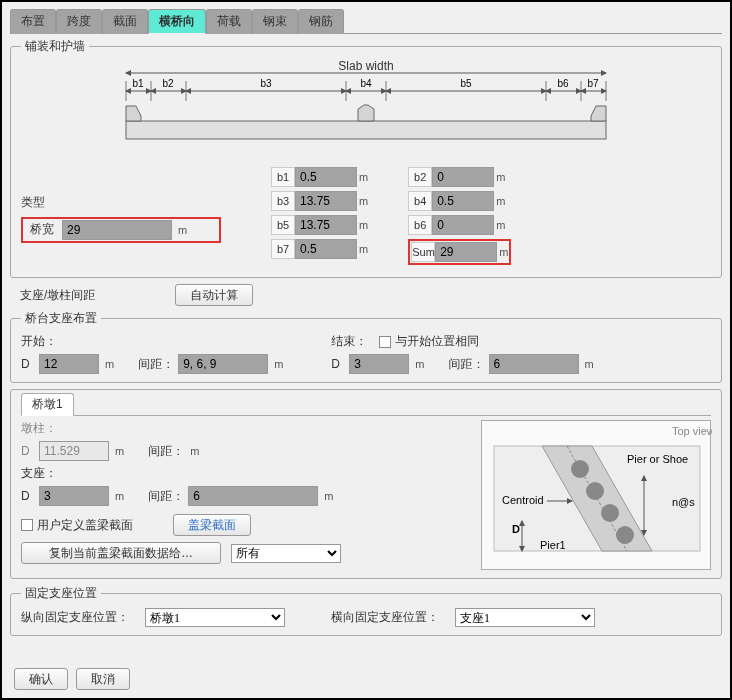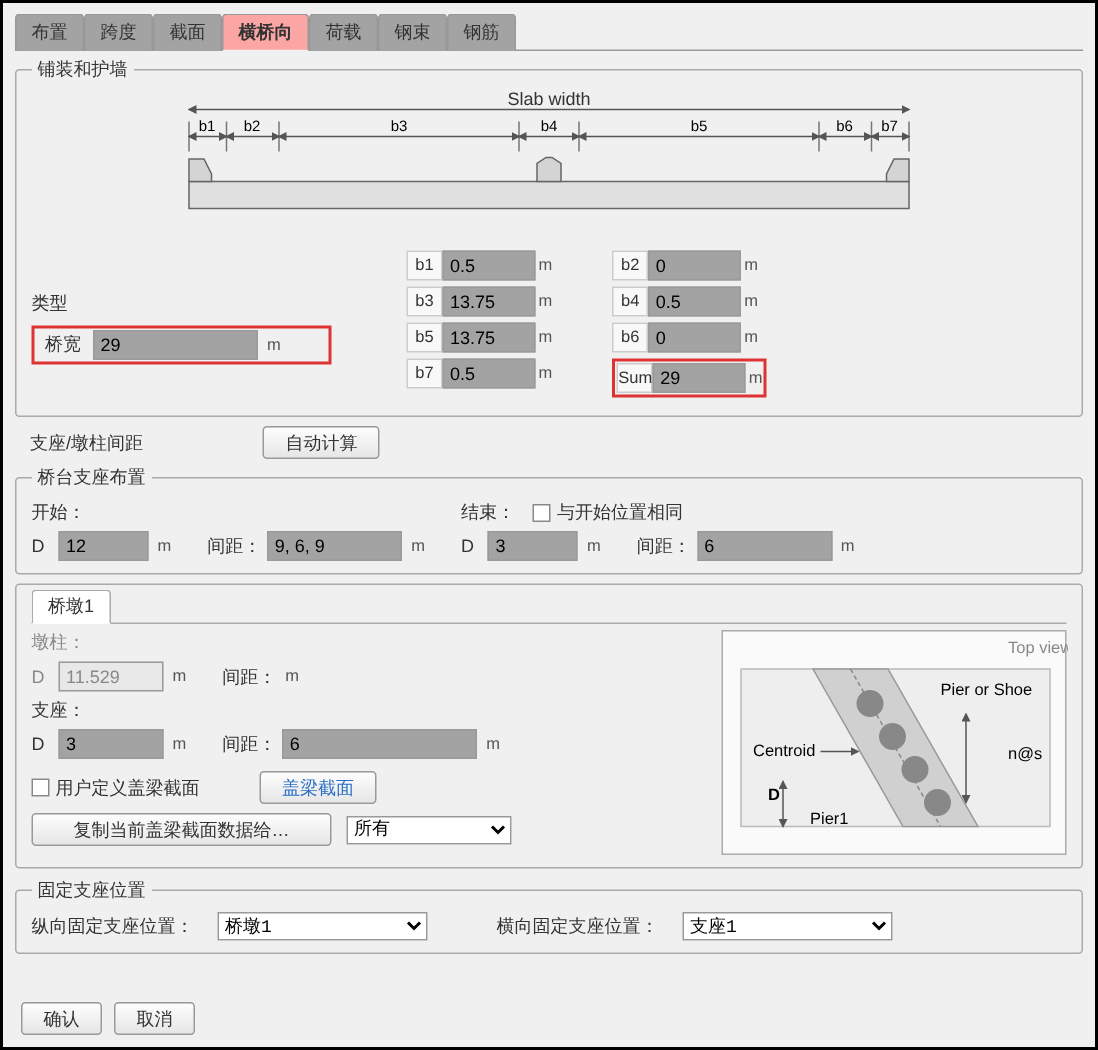--- a/index.html
+++ b/index.html
@@ -30,21 +30,21 @@
     border-bottom: none;
     background: #a3a3a3;
     margin-right: 0;
     border-top-left-radius: 3px;
     border-top-right-radius: 3px;
     cursor: pointer;
     position: relative;
     top: 1px;
   }
   .tab.active {
-    background: #fca5a5;
+    background: #5eead4;
     font-weight: bold;
     border-bottom: 1px solid #f0f0f0;
   }
   fieldset {
     border: 1px solid #aaa;
     border-radius: 3px;
     margin: 4px 0 6px 0;
     padding: 6px 10px 8px 10px;
   }
   legend {
@@ -76,21 +76,21 @@
   .redbox { border:2px solid #d33 !important; padding:1px; }
   .btn {
     display:inline-flex; align-items:center; justify-content:center;
     height:22px; padding:0 14px;
     border:1px solid #999; background: linear-gradient(#fdfdfd,#e6e6e6);
     border-radius:3px; cursor:pointer;
   }
   .btn.blue-text { color:#2a6fc7; }
   select {
     height:19px; border:1px solid #999; background:#fff;
-    font-family:Liberation Mono, monospace; font-size:12px;
+    font-family:Liberation Serif, serif; font-size:12px;
   }
   .dims-grid { display:flex; gap:40px; }
   .dim-col .dim-row { display:flex; align-items:center; margin-bottom:4px; }
   .dim-row .dlab { width:24px; text-align:center; border:1px solid #ccc; height:20px; line-height:18px; font-size:11px; background:#f8f8f8; }
   .dim-row input { width:62px; }
   .footer-btns {
     position:absolute; bottom:8px; left:12px; right:12px;
     display:flex; justify-content:space-between;
   }
   .footer-btns .group { display:flex; gap:8px; }
@@ -238,21 +238,21 @@
     </div>
   </fieldset>
 
   <div class="row" style="margin:2px 0 2px 10px; gap:80px;">
     <span>支座/墩柱间距</span>
     <span class="btn">自动计算</span>
   </div>
 
   <fieldset>
     <legend>桥台支座布置</legend>
-    <div style="display:flex; gap:24px;">
+    <div style="display:flex; gap:48px;">
       <div>
         <div>开始：</div>
         <div class="row" style="margin-top:4px;">
           <span style="width:14px;">D</span>
           <input type="text" style="width: 60px;" value="12">
           <span class="unit">m</span>
           <span style="margin-left:20px;">间距：</span>
           <input type="text" style="width: 90px;" value="9, 6, 9">
           <span class="unit">m</span>
         </div>

